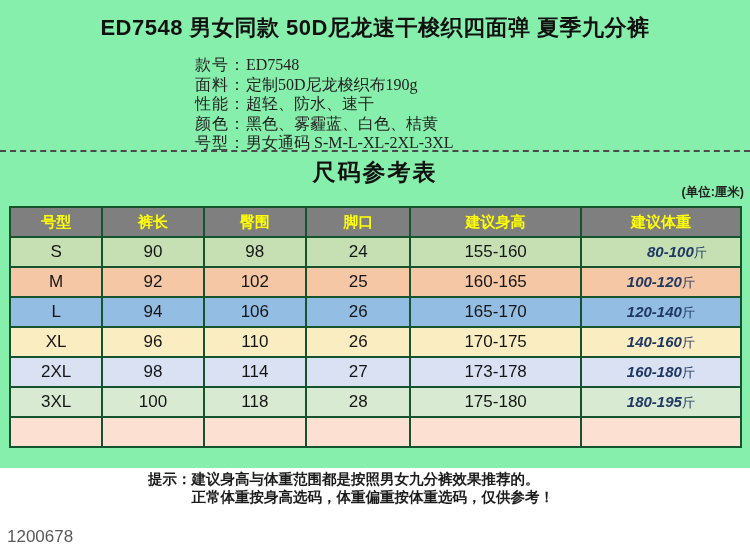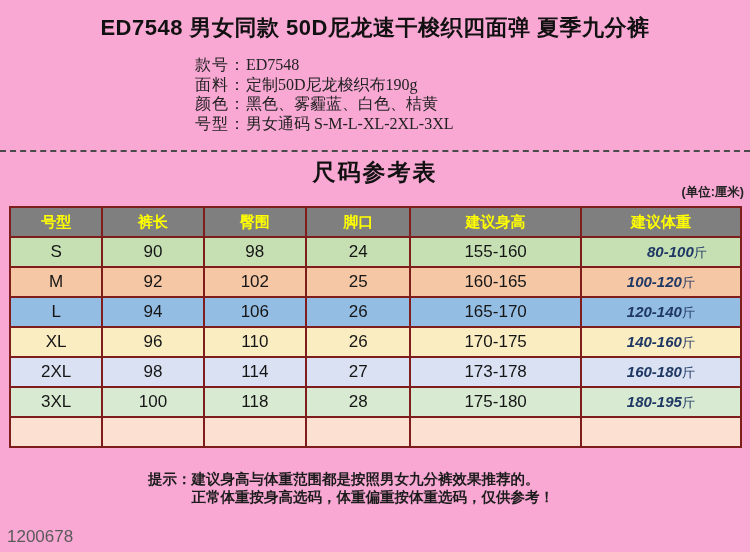--- a/index.html
+++ b/index.html
@@ -1,39 +1,39 @@
 <!DOCTYPE html>
 <html><head>
 <meta charset="utf-8">
 <style>
   html,body{margin:0;padding:0;}
   body{width:750px;height:552px;background:#ffffff;overflow:hidden;
        font-family:"Liberation Sans",sans-serif;color:#1a1a1a;}
-  .stage{position:absolute;top:0;left:0;width:750px;height:552px;background:#f9a8d4;}
+  .stage{position:absolute;top:0;left:0;width:750px;height:468px;background:#86efac;}
 
   .page-title{position:absolute;top:13px;left:0;width:750px;text-align:center;
               font-size:22px;font-weight:bold;color:#111;letter-spacing:.5px;}
 
   .details{position:absolute;top:55px;left:195px;
            font-family:"Liberation Serif","DejaVu Serif",serif;
            font-size:16px;line-height:19.5px;color:#222;}
   .detail-row{white-space:nowrap;}
   .detail-label{letter-spacing:1px;}
 
   .dash-sep{position:absolute;top:150px;left:0;width:750px;height:0;
             border-top:2px dashed #4a4a4a;}
 
   .section-title{position:absolute;top:157px;left:0;width:750px;text-align:center;
                  font-size:23px;font-weight:bold;color:#111;letter-spacing:2px;}
   .unit-note{position:absolute;top:184px;right:6px;font-size:12.5px;font-weight:bold;color:#222;}
 
   table.size-table{position:absolute;top:206px;left:9px;width:733px;
                    border-collapse:collapse;table-layout:fixed;
                    font-family:"Liberation Sans",sans-serif;}
-  .size-table th,.size-table td{border:2px solid #7f1d1d;text-align:center;
+  .size-table th,.size-table td{border:2px solid #14532d;text-align:center;
                    height:28px;padding:0;overflow:hidden;}
   .size-table th{font-size:15px;font-weight:bold;}
   .size-table td{font-size:17px;color:#151515;}
   .size-table td .wnum{font-weight:bold;font-style:italic;font-size:15px;}
   .size-table td .wunit{font-size:13px;font-weight:normal;}
   .c0{width:91px;} .c1{width:100px;} .c2{width:101px;}
   .c3{width:103px;} .c4{width:168px;} .c5{width:158px;}
 
   .notes{position:absolute;top:470px;left:148px;display:flex;
          font-family:"Liberation Serif","DejaVu Serif",serif;
@@ -47,20 +47,21 @@
 </head>
 <body>
 
 <div class="stage">
 
   <div class="page-title">ED7548 男女同款 50D尼龙速干梭织四面弹 夏季九分裤</div>
 
   <div class="details">
       <div class="detail-row"><span class="detail-label">款号：</span><span class="detail-value">ED7548</span></div>
       <div class="detail-row"><span class="detail-label">面料：</span><span class="detail-value">定制50D尼龙梭织布190g</span></div>
+      <div class="detail-row"><span class="detail-label">性能：</span><span class="detail-value">超轻、防水、速干</span></div>
       <div class="detail-row"><span class="detail-label">颜色：</span><span class="detail-value">黑色、雾霾蓝、白色、桔黄</span></div>
       <div class="detail-row"><span class="detail-label">号型：</span><span class="detail-value">男女通码 S-M-L-XL-2XL-3XL</span></div>
     </div>
 
   <div class="dash-sep"></div>
 
   <div class="section-title">尺码参考表</div>
   <div class="unit-note">(单位:厘米)</div>
 
   <table class="size-table">

